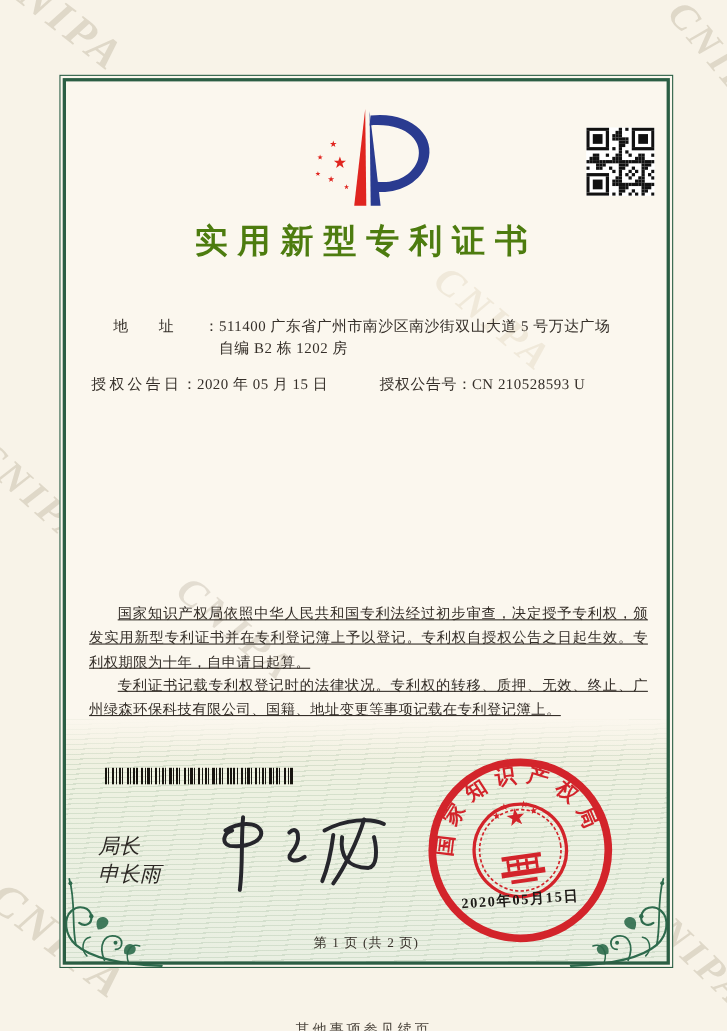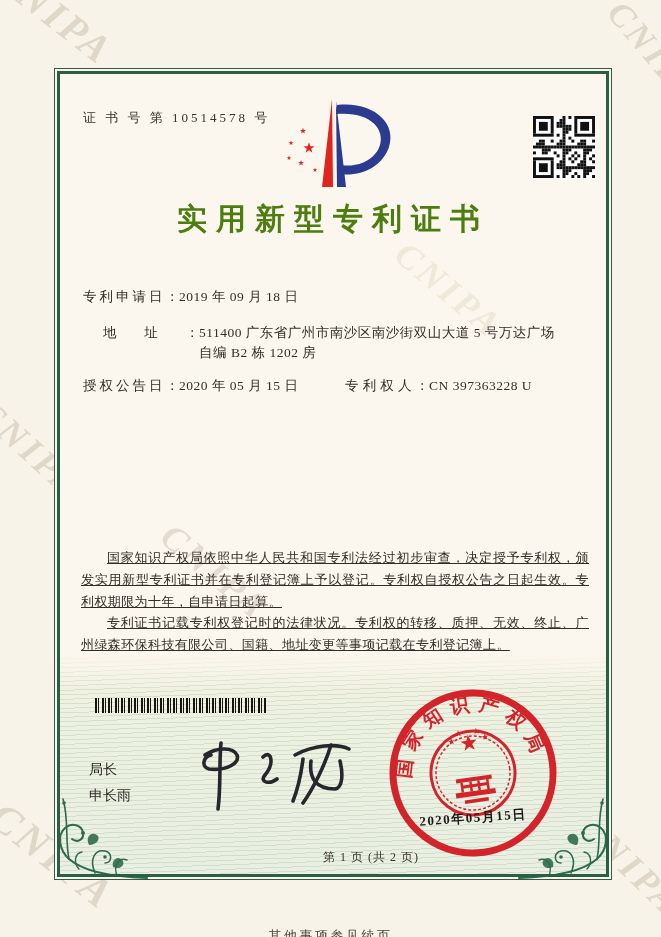--- a/index.html
+++ b/index.html
@@ -51,28 +51,28 @@
   .paras p{margin:0;text-indent:2em;letter-spacing:.4px;text-decoration:underline;}
   
   .barcode{
     position:absolute;left:40px;top:629px;width:172px;height:15px;
     background:repeating-linear-gradient(90deg,
       #17140f 0 2px, rgba(0,0,0,0) 2px 3px,
       #17140f 3px 4px, rgba(0,0,0,0) 4px 7px,
       #17140f 7px 9px, rgba(0,0,0,0) 9px 10.5px,
       #17140f 10.5px 11.5px, rgba(0,0,0,0) 11.5px 13px);
   }
-  .director{position:absolute;left:34px;top:688px;font-size:14px;line-height:26px;color:#2c2824;}
+  .director{position:absolute;left:34px;top:688px;font-size:19px;line-height:26px;color:#2c2824;font-style:italic;}
   .signature{position:absolute;left:136px;top:660px;width:180px;height:90px;}
   .seal{position:absolute;left:326px;top:612px;width:184px;height:184px;opacity:.95;}
   .seal-date{
     position:absolute;left:336px;top:740px;width:164px;text-align:center;
     font-size:13px;letter-spacing:1.5px;color:#1d1a17;transform:rotate(-4deg);font-weight:700;
   }
-  .page-info{position:absolute;left:0;top:780px;width:100%;text-align:center;font-size:12px;letter-spacing:1px;color:#39332c;padding-left:38px;}
+  .page-info{position:absolute;left:0;top:780px;width:100%;text-align:center;font-size:12px;letter-spacing:1px;color:#39332c;}
   .flourish{position:absolute;width:95px;height:100px;z-index:4;}
   .flourish.fl-left{left:0;top:712px;}
   .flourish.fl-right{right:0;top:712px;transform:scaleX(-1);}
   
   .continuation{
     position:absolute;left:0;top:927px;width:100%;text-align:center;z-index:2;
     font-size:13px;letter-spacing:2.5px;color:#4a443c;
   }
 </style>
 </head>
@@ -84,21 +84,20 @@
 <div class="wm wm-out" style="left:-20px;top:832px;font-size:42px;transform:rotate(38deg);">CNIPA</div>
 <div class="wm wm-out" style="left:566px;top:844px;font-size:36px;transform:rotate(44deg);">CNIPA</div>
 
 <div class="cert">
   <div class="band"></div>
 
   <div class="wm wm-in" style="left:330px;top:200px;font-size:36px;transform:rotate(40deg);color:#f0e9da;">CNIPA</div>
   <div class="wm wm-in" style="left:96px;top:482px;font-size:36px;transform:rotate(40deg);color:rgba(166,156,136,.28);">CNIPA</div>
 
   <div class="content">
-    <div class="cert-no">证 书 号 第 10514578 号</div>
 
     <div class="logo">
       <svg width="120" height="102" viewBox="0 0 120 102">
         <defs>
           <path id="star-b" d="M0,-1 L0.236,-0.323 L0.951,-0.309 L0.38,0.124 L0.588,0.809 L0,0.4 L-0.588,0.809 L-0.38,0.124 L-0.951,-0.309 L-0.236,-0.323 Z"></path>
         </defs>
         <polygon points="51,4 41,92 52,92" fill="#e0251f"></polygon>
         <polygon points="55,6 56,92 65,92" fill="#2a3b90"></polygon>
         <path d="M56,10 C92,6 116,28 108,52 C101,72 80,82 58,79 L60,70 C80,73 95,63 99,50 C104,33 88,16 55,19 Z" fill="#2a3b90"></path>
         <use href="#star-b" transform="translate(22,36) scale(3.2)" fill="#e0251f"></use>
@@ -260,31 +259,28 @@
             <rect x="59.04761904761905" y="44.28571428571429" width="2.9523809523809526" height="2.9523809523809526"></rect>
             <rect x="59.04761904761905" y="50.19047619047619" width="2.9523809523809526" height="2.9523809523809526"></rect>
             <rect x="59.04761904761905" y="59.04761904761905" width="2.9523809523809526" height="2.9523809523809526"></rect>
           </g>
       </svg>
     </div>
 
     <div class="title">实用新型专利证书</div>
 
     <div class="fields">
-      <div class="frow">
-        <span class="flabel">专利申请日：</span><span class="fvalue">2019 年 09 月 18 日</span>
-      </div>
       <div class="frow" style="margin-bottom:13px;margin-left:20px;">
         <span class="flabel">地址：</span><span class="fvalue">511400 广东省广州市南沙区南沙街双山大道 5 号万达广场
 自编 B2 栋 1202 房</span>
       </div>
       <div class="frow">
         <span class="flabel">授权公告日：</span><span class="fvalue">2020 年 05 月 15 日</span>
         <span class="fgroup2">
-          <span class="flabel">专利权人：</span><span class="fvalue">CN 397363228 U</span>
+          <span class="flabel">授权公告号：</span><span class="fvalue">CN 210528593 U</span>
         </span>
       </div>
     </div>
 
     <div class="paras">
       <p>国家知识产权局依照中华人民共和国专利法经过初步审查，决定授予专利权，颁发实用新型专利证书并在专利登记簿上予以登记。专利权自授权公告之日起生效。专利权期限为十年，自申请日起算。</p>
       <p>专利证书记载专利权登记时的法律状况。专利权的转移、质押、无效、终止、广州绿森环保科技有限公司、国籍、地址变更等事项记载在专利登记簿上。</p>
     </div>
 
     <div class="barcode"></div>

